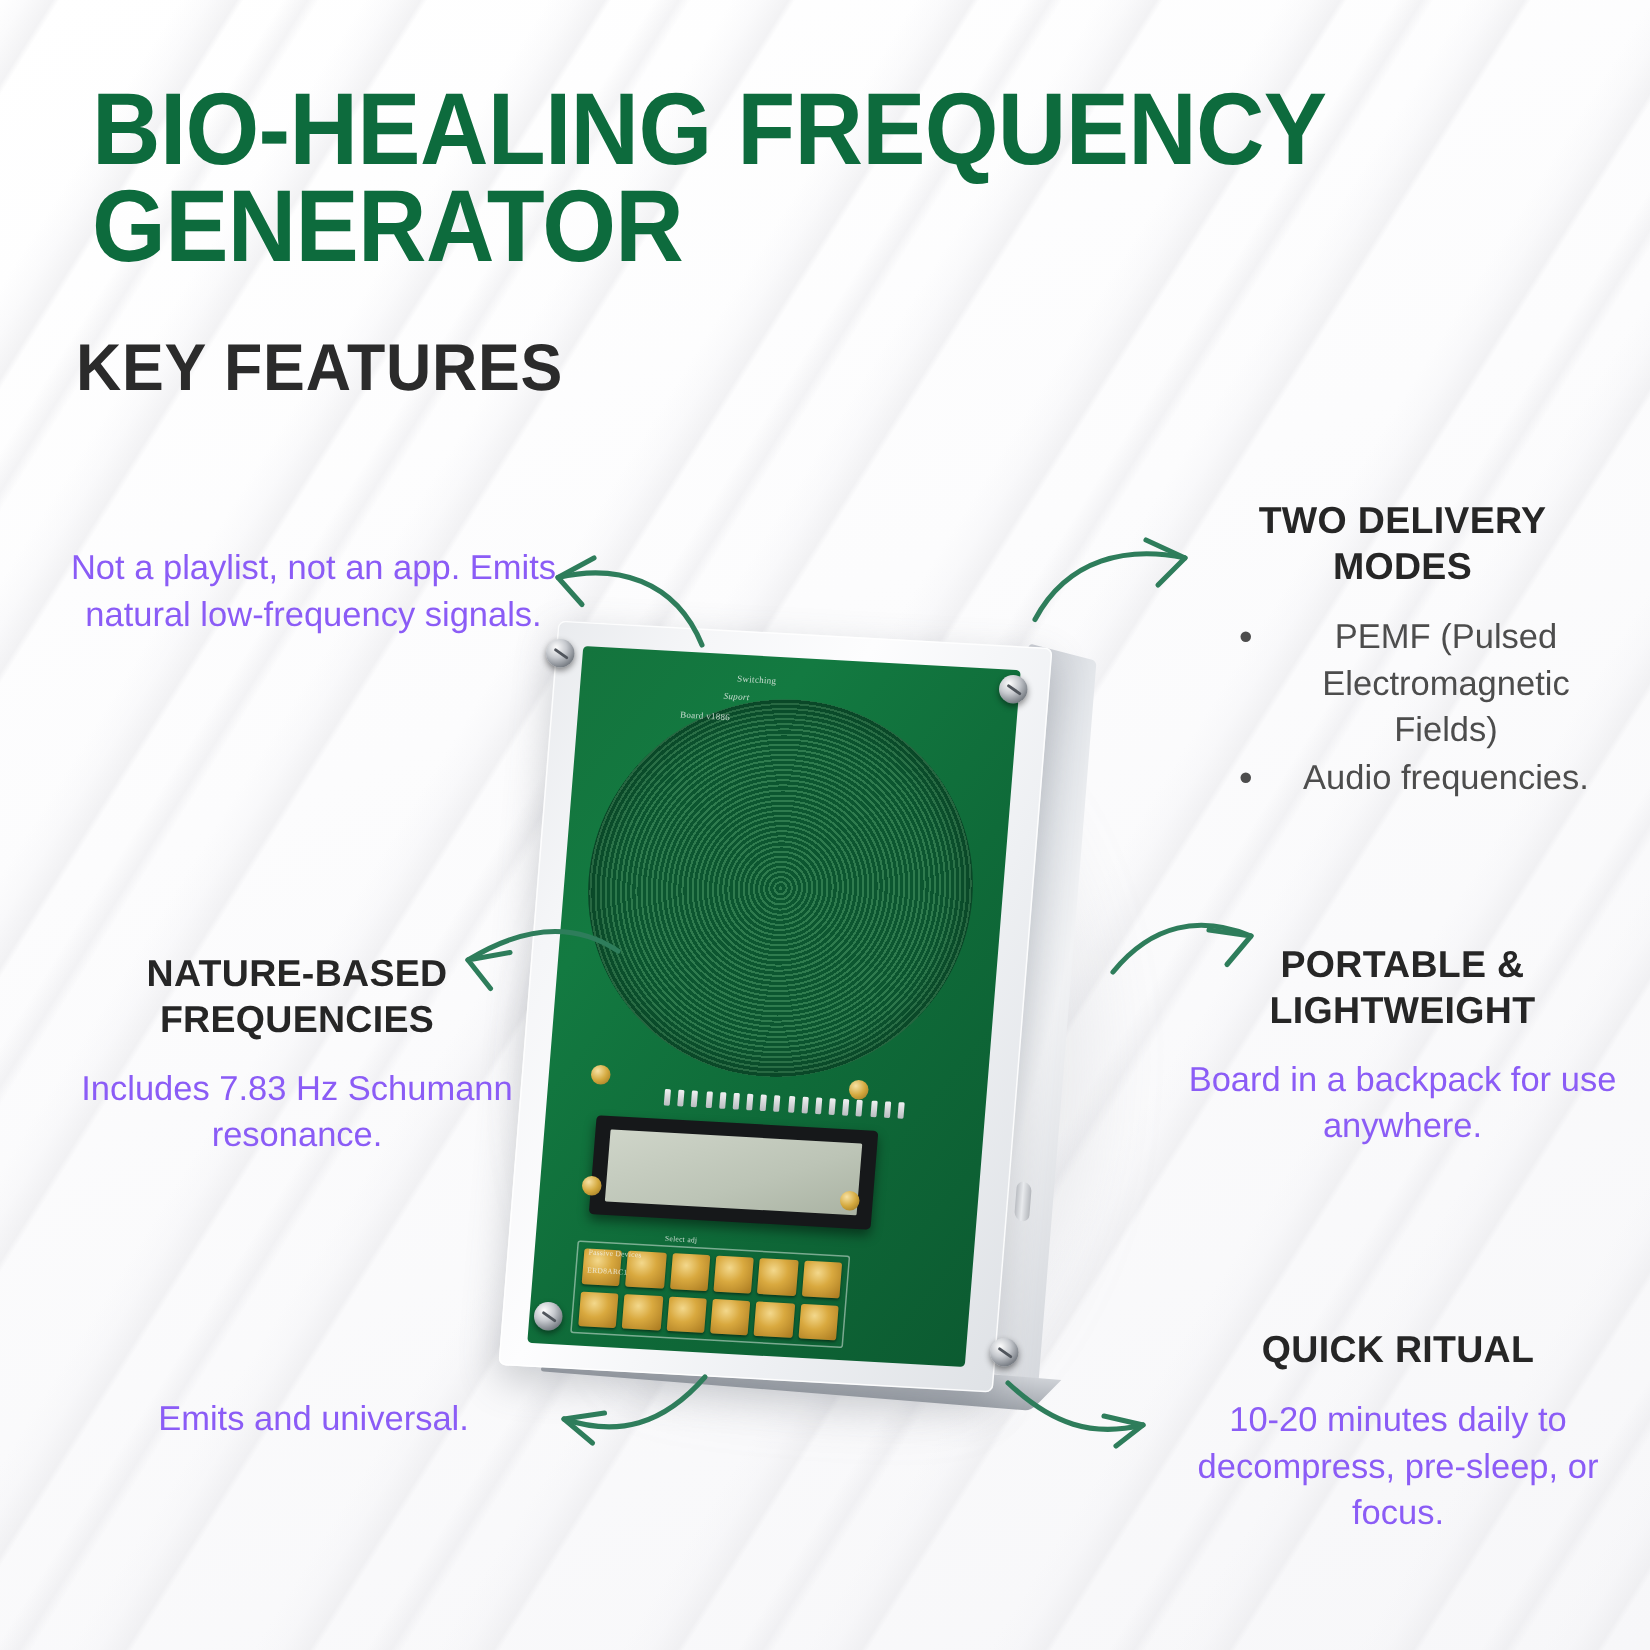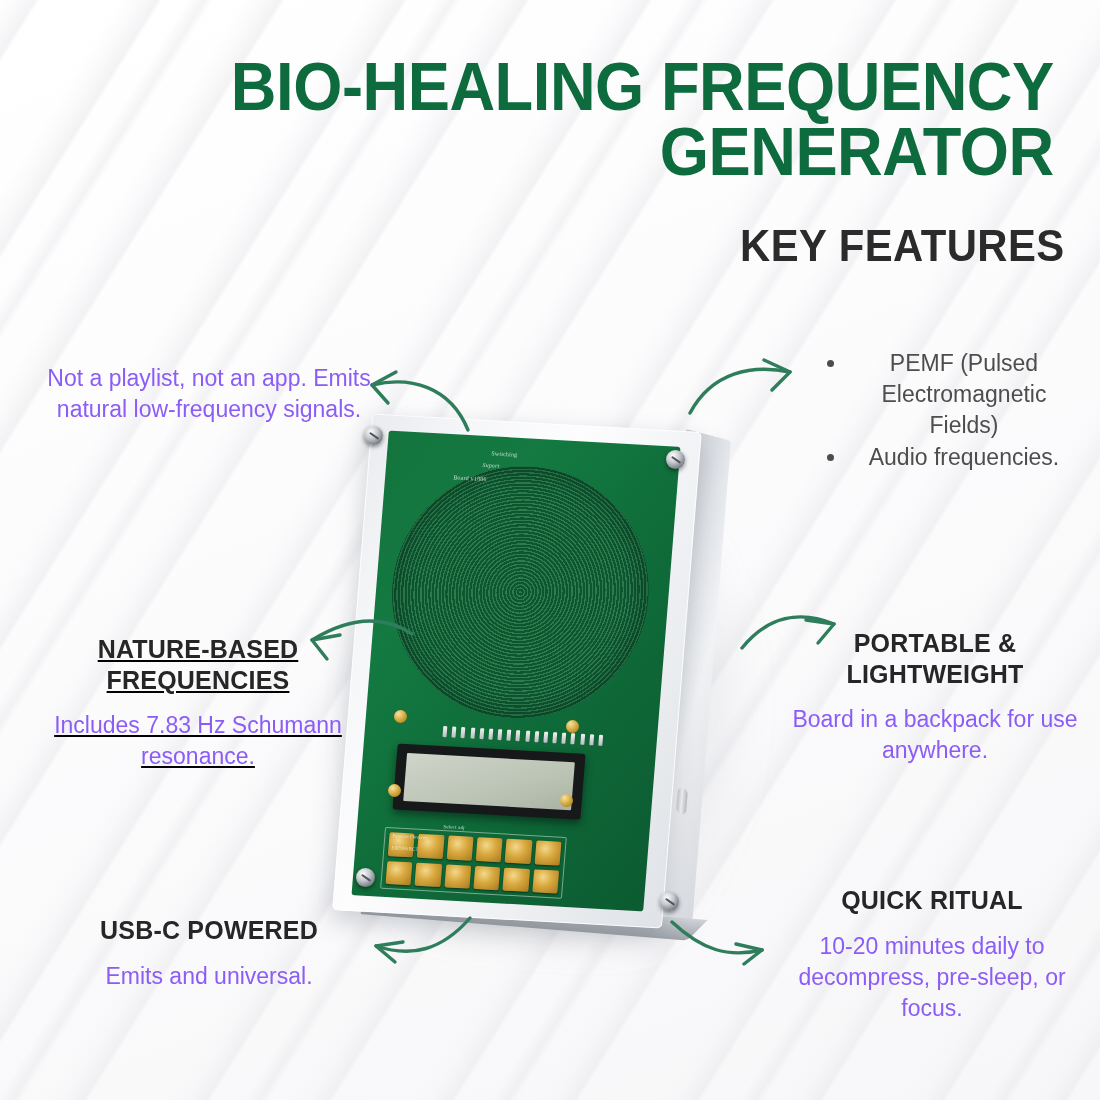--- a/index.html
+++ b/index.html
@@ -41,22 +41,23 @@
       linear-gradient(160deg, #ffffff 0%, #fcfcfd 40%, #f7f7f9 100%);
     z-index: 0;
   }
 
   
   #header {
     position: absolute;
     top: 54px;
     left: 0;
     width: 1092px;
-    text-align: right;
+    text-align: left;
     z-index: 6;
+    padding-left: 24px;
   }
   #main-title {
     color: #0d6b3d;
     font-size: 68px;
     line-height: 0.96;
     font-weight: 700;
     letter-spacing: -0.5px;
     transform: scaleX(0.93);
     text-transform: uppercase;
     font-family: "Liberation Sans Narrow", "Liberation Sans", sans-serif;
@@ -97,21 +98,21 @@
     color: #4d4d4d;
     font-size: 23px;
     line-height: 1.34;
     list-style: disc;
     padding-left: 34px;
     text-align: center;
   }
   .feature-list li { margin-bottom: 2px; margin-left: 24px; }
 
   #f-real       { left: 44px;  top: 348px; width: 330px; }
-  #f-nature     { left: 38px;  top: 634px; width: 320px; text-decoration: underline; }
+  #f-nature     { left: 38px;  top: 634px; width: 320px; }
   #f-usb        { left: 44px;  top: 915px; width: 330px; }
   #f-modes      { left: 790px; top: 332px; width: 290px; }
   #f-portable   { left: 790px; top: 628px; width: 290px; }
   #f-quick      { left: 782px; top: 885px; width: 300px; }
 
   
   #arrows {
     position: absolute;
     inset: 0;
     z-index: 5;
@@ -442,25 +443,25 @@
 <div class="feature" id="f-real">
   <div class="feature-body">Not a playlist, not an app. Emits natural low-frequency signals.</div>
 </div>
 
 <div class="feature" id="f-nature">
   <div class="feature-title">NATURE-BASED FREQUENCIES</div>
   <div class="feature-body">Includes 7.83 Hz Schumann resonance.</div>
 </div>
 
 <div class="feature" id="f-usb">
-  <div class="feature-title">USB-C POWERED</div>
   <div class="feature-body">Emits and universal.</div>
 </div>
 
 <div class="feature" id="f-modes">
+  <div class="feature-title">TWO DELIVERY MODES</div>
   <ul class="feature-list">
     <li>PEMF (Pulsed Electromagnetic Fields)</li>
     <li>Audio frequencies.</li>
   </ul>
 </div>
 
 <div class="feature" id="f-portable">
   <div class="feature-title">PORTABLE &amp; LIGHTWEIGHT</div>
   <div class="feature-body">Board in a backpack for use anywhere.</div>
 </div>

